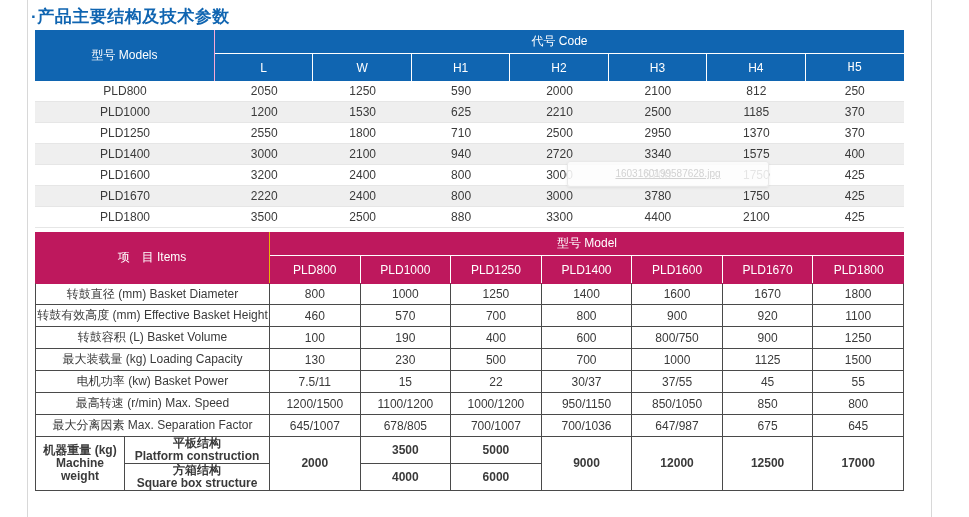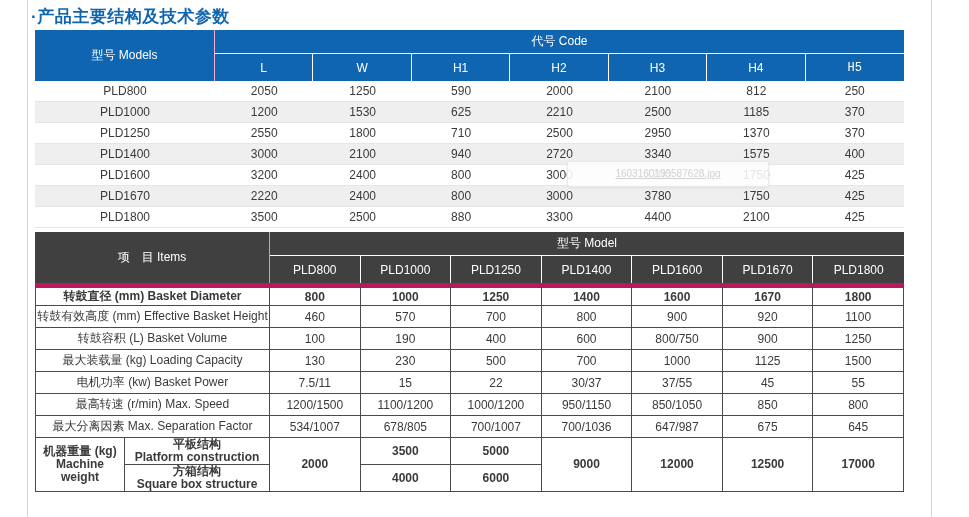--- a/index.html
+++ b/index.html
@@ -21,31 +21,31 @@
   .t1 thead tr.hr2 th { height:27px; }
   .t1 th.models-head { border-right:1px solid #f9a8d4;margin-left:24px; }
   .t1 th.code-span { border-bottom:1px solid #fff; }
   .t1 tr.hr2 th { border-right:1px solid #fff; }
   .t1 tr.hr2 th:last-child { border-right:none;font-family:Liberation Mono, monospace; }
   .t1 td { height:21px; font-size:12px; color:#3a3a3a; background:#ffffff; border-bottom:1px solid #e6e6e6; }
   .t1 tbody tr:nth-child(even) td { background:#efefef; }
 
   
   .t2 { top:232px; }
-  .t2 th { background:#404040; color:#ffffff; font-weight:normal; font-size:12px; }
+  .t2 th { background:#be185d; color:#ffffff; font-weight:normal; font-size:12px; }
   .t2 tr.hr1 th { height:24px; }
   .t2 tr.hr2 th { height:27px; }
   .t2 th.items-head { border-right:1px solid #eab308; }
   .t2 th.model-span { border-bottom:1px solid #fff; }
   .t2 tr.hr2 th { border-right:1px solid #fff; }
   .t2 tr.hr2 th:last-child { border-right:none; }
   .t2 td { height:22px; font-size:12px; color:#3a3a3a; background:#ffffff;
            border-right:1px solid #4a4a4a; border-bottom:1px solid #4a4a4a; }
   .t2 td.bl { border-left:1px solid #4a4a4a; }
-  .t2 tbody tr:first-child td { border-top:5px solid #be185d;font-weight:bold; }
+  .t2 tbody tr:first-child td { border-top:1px solid #be185d; }
   .t2 td.mw, .t2 td.mw-type { height:27px; line-height:13px; white-space:normal;font-weight:bold; }
 
   
   .watermark { position:absolute; left:567px; top:161px; width:202px; height:26px; line-height:24px;
                text-align:center; font-size:10px; color:#d2d2d2; background:rgba(253,253,253,0.88);
                border:1px solid #e9e9e9; border-radius:3px; box-shadow:0 1px 3px rgba(0,0,0,0.07); z-index:5;text-decoration:underline; }
 </style>
 </head>
 <body>
 
@@ -240,21 +240,21 @@
         <td>1200/1500</td>
         <td>1100/1200</td>
         <td>1000/1200</td>
         <td>950/1150</td>
         <td>850/1050</td>
         <td>850</td>
         <td>800</td>
       </tr>
       <tr>
         <td class="bl" colspan="2">最大分离因素 Max. Separation Factor</td>
-        <td>534/1007</td>
+        <td>645/1007</td>
         <td>678/805</td>
         <td>700/1007</td>
         <td>700/1036</td>
         <td>647/987</td>
         <td>675</td>
         <td>645</td>
       </tr>
       <tr>
         <td class="bl mw" rowspan="2">
           <span>机器重量 (kg)</span><br>

